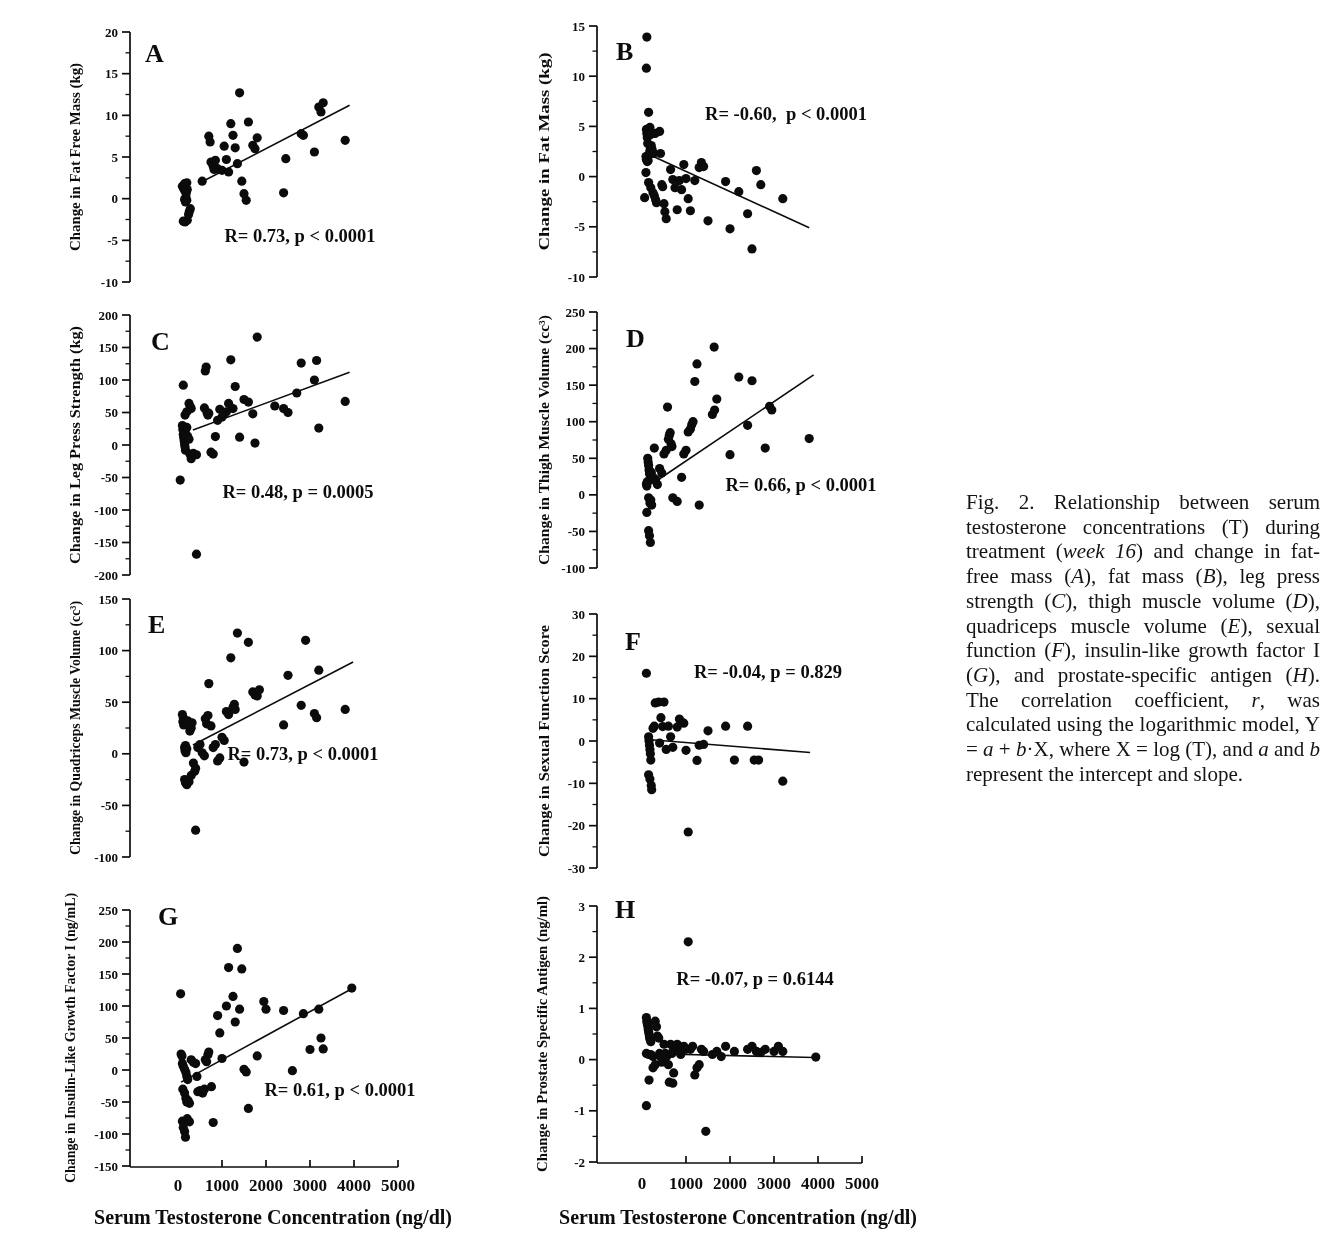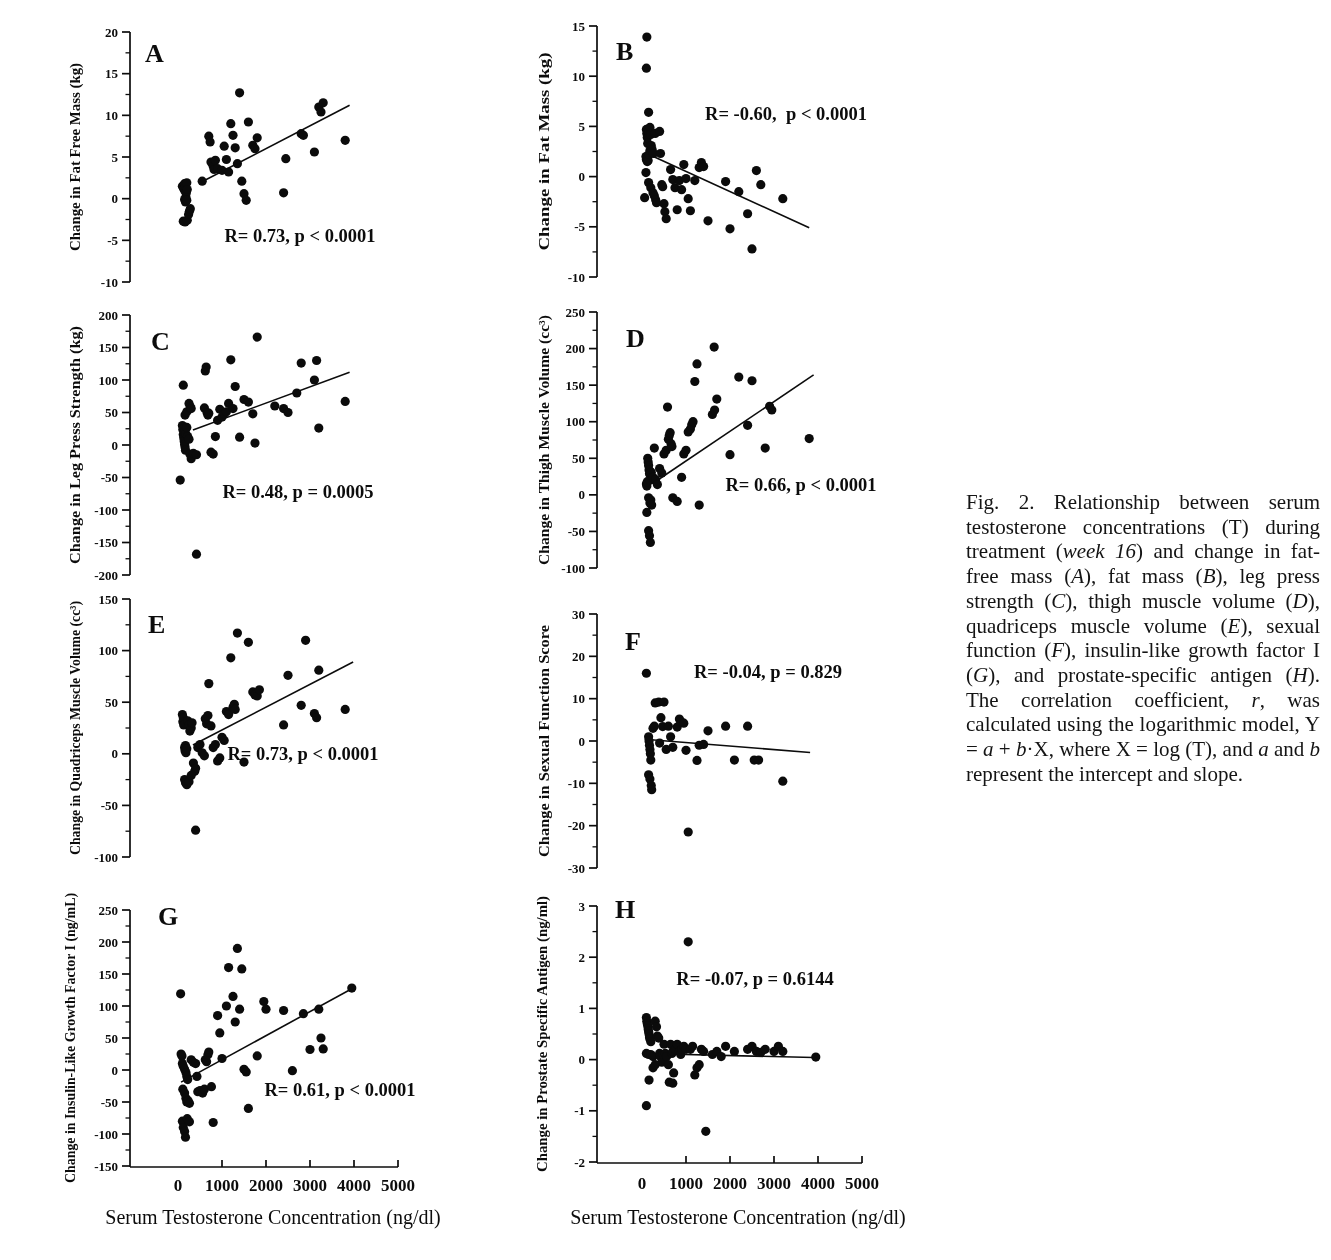--- a/index.html
+++ b/index.html
@@ -4,21 +4,21 @@
 <style>
   html,body{margin:0;padding:0;background:#ffffff;}
   .figure{
     position:relative;width:1331px;height:1260px;background:#ffffff;overflow:hidden;
     font-family:"Liberation Serif","DejaVu Serif",serif;color:#0c0c0c;
   }
   .panel{position:absolute;width:430px;}
   .panel svg{display:block;}
   .xtitle{
     position:absolute;top:1206px;width:430px;text-align:center;
-    font-weight:normal;font-size:20px;color:#0c0c0c;white-space:nowrap;
+    font-weight:bold;font-size:20px;color:#0c0c0c;white-space:nowrap;
   }
   .xtitle-left{left:58px;}
   .xtitle-right{left:523px;}
   .caption{
     position:absolute;left:966px;top:490px;width:354px;
     font-size:21px;line-height:24.7px;text-align:justify;color:#141414;
   }
   .caption i{font-style:italic;}
 </style>
 </head>

